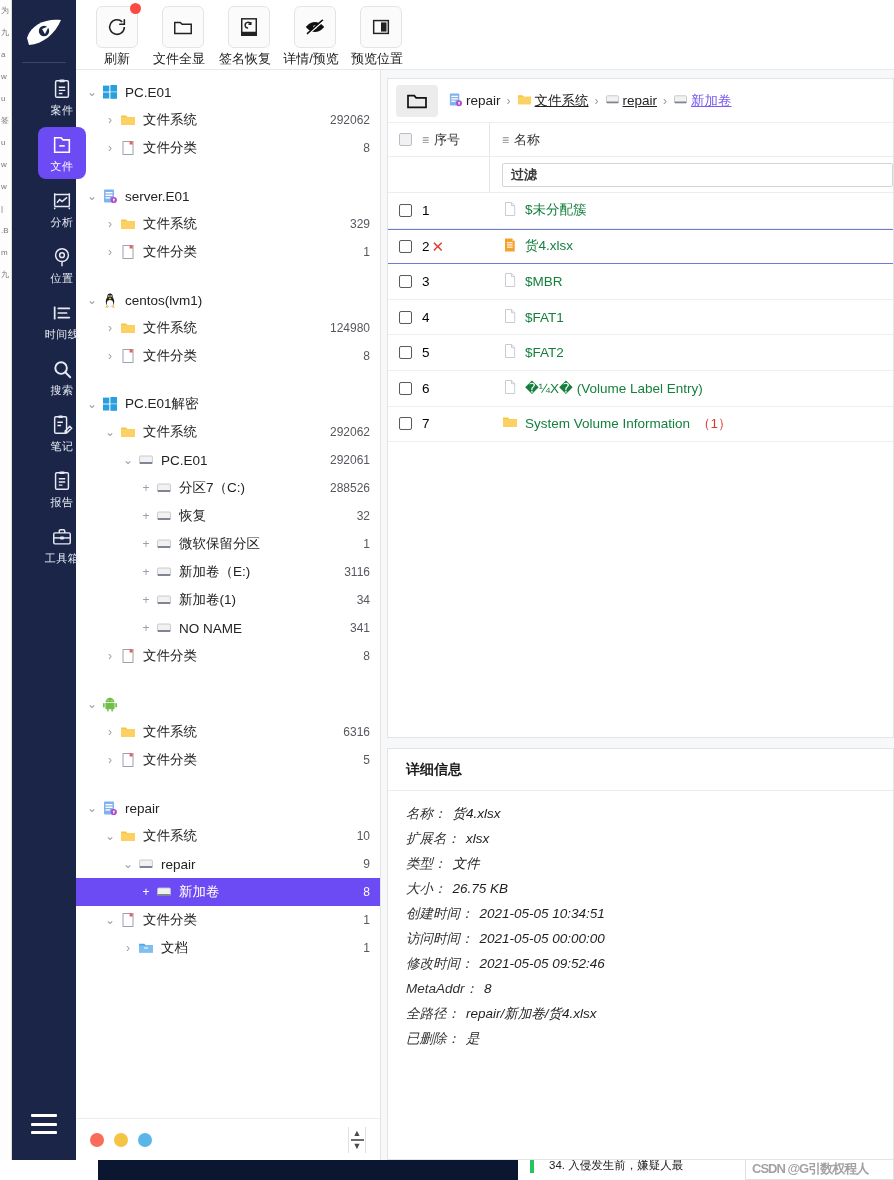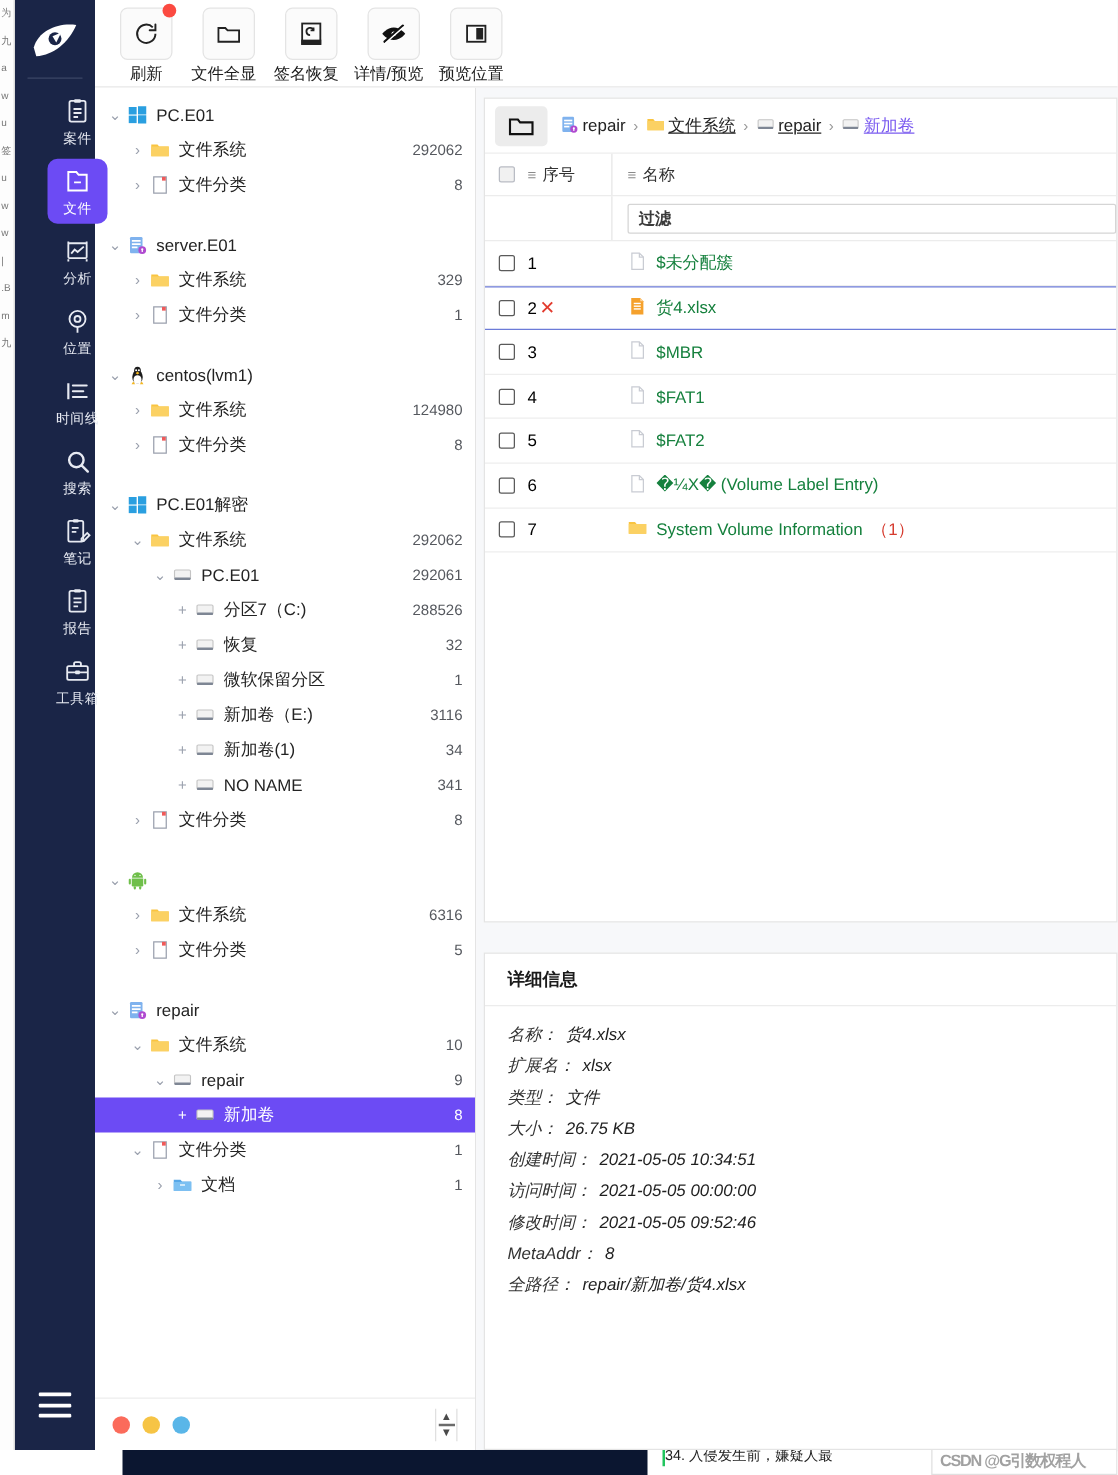--- a/index.html
+++ b/index.html
@@ -162,40 +162,40 @@
   .f-cb{width:34px;display:flex;align-items:center;justify-content:center;}
   .f-cb .cbox{background:#fff;border-color:#5a5a5a;}
   .f-idx{width:68px;display:flex;align-items:center;gap:2px;}
   .f-x{color:#e23b2e;font-size:15px;font-weight:bold;line-height:1;}
   .f-name{display:flex;align-items:center;gap:7px;padding-left:12px;flex:1;min-width:0;}
   .f-link{color:#15803d;white-space:nowrap;overflow:hidden;text-overflow:ellipsis;}
   .f-sub{color:#d63a2e;}
 
   
   .detailcard{
-    margin-top:24px; flex:1; background:#fff; border:1px solid #e4e4e4; display:flex; flex-direction:column; min-height:0;
+    margin-top:10px; flex:1; background:#fff; border:1px solid #e4e4e4; display:flex; flex-direction:column; min-height:0;
   }
   .detailhead{
     height:42px;flex:0 0 42px;display:flex;align-items:center;padding-left:18px;
     font-size:14px;font-weight:bold;color:#1b1b1b;border-bottom:1px solid #ececec;
   }
   .detailbody{padding:10px 0 0 18px;font-size:13.5px;color:#2a2a2a;font-style:italic;}
   .drow{height:25px;display:flex;align-items:center;}
   .dk{color:#333;}
   .dv{margin-left:6px;color:#1f1f1f;}
 
   
   .behind{
     position:absolute; left:0; top:1160px; width:894px; height:20px; background:#fff;
     overflow:hidden;
   }
   .behind-dark{position:absolute;left:98px;top:0px;width:420px;height:20px;background:#0b1630;}
   .behind-text{
     position:absolute;left:530px;top:-2px;width:200px;font-size:11.5px;color:#222;line-height:15px;
-    border-left:2px solid #22c55e; padding-left:0;
+    border-left:4px solid #22c55e; padding-left:15px;
   }
   .behind-wm{
     position:absolute;left:752px;top:0px;font-size:13px;color:#555;font-weight:bold;white-space:nowrap;
     opacity:.55; letter-spacing:-1px;
   }
   .behind-box{position:absolute;left:745px;top:-2px;width:149px;height:22px;border:1px solid #e0e0e0;background:#fff;}
 </style>
 </head>
 <body>
 
@@ -944,20 +944,24 @@
                 <span class="dv">2021-05-05 09:52:46</span>
               </div>
               <div class="drow">
                 <span class="dk">MetaAddr：</span>
                 <span class="dv">8</span>
               </div>
               <div class="drow">
                 <span class="dk">全路径：</span>
                 <span class="dv">repair/新加卷/货4.xlsx</span>
               </div>
+              <div class="drow">
+                <span class="dk">已删除：</span>
+                <span class="dv">是</span>
+              </div>
             </div>
         </div>
 
       </div>
     </div>
   </div>
 </div>
 
 <div class="behind">
   <div class="behind-dark"></div>

